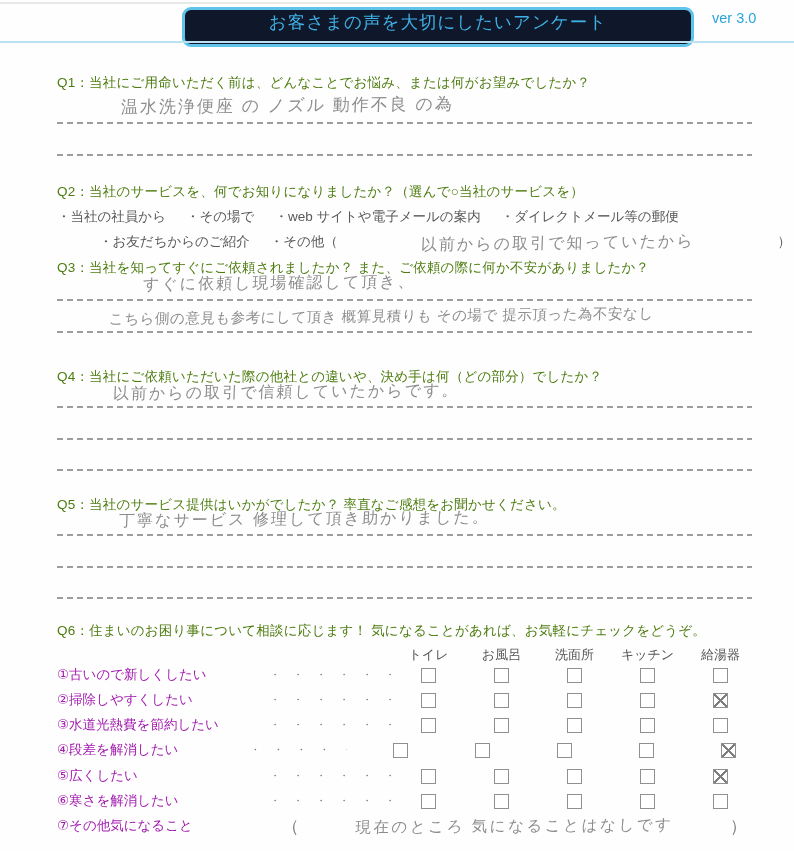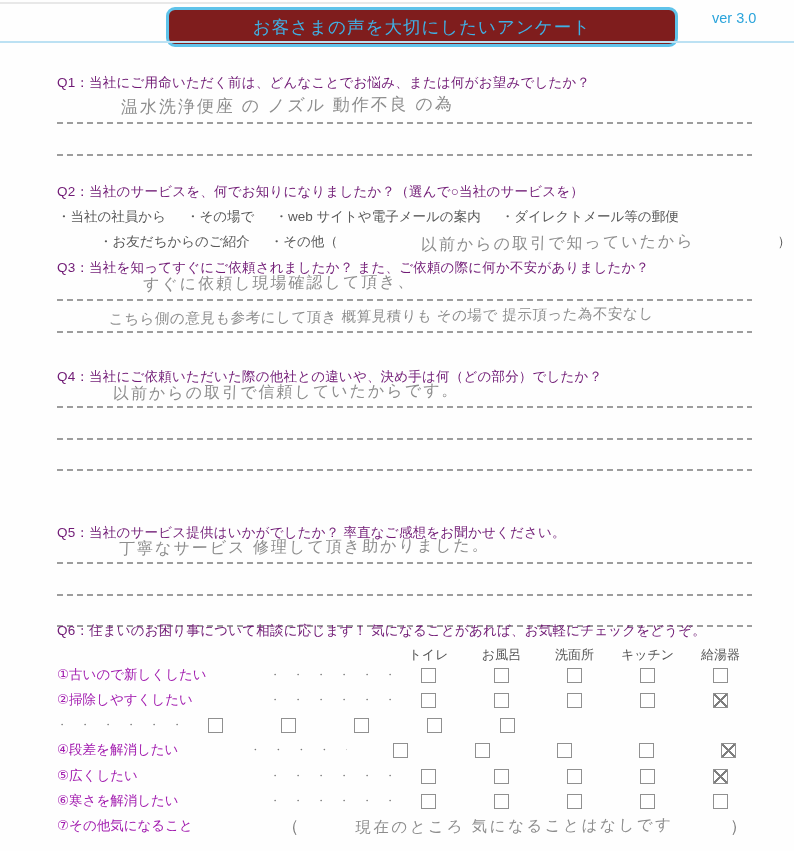--- a/index.html
+++ b/index.html
@@ -7,32 +7,32 @@
     position:relative; width:794px; height:851px; overflow:hidden;
     background:#fefefe;
     font-family:"Liberation Sans","DejaVu Sans",sans-serif;
     color:#5a5a5a;
   }
   
   .scan-edge { position:absolute; top:2px; left:0; width:560px; height:2px; background:#d9d9d9; opacity:.6; }
 
   
   .title-box {
-    position:absolute; left:166px; top:7px; width:506px; height:34px;
+    position:absolute; left:182px; top:7px; width:506px; height:34px;
     border:3px solid #5fc3ea; border-radius:9px;
-    display:flex; align-items:center; justify-content:center;
-    background:#7f1d1d;
+    display:flex; justify-content:center;
+    background:#0f172a;
   }
   .title-box .t { color:#3fb1e5; font-size:17.5px; letter-spacing:1px; font-weight:400; }
   .version { position:absolute; left:712px; top:10px; color:#2ba4db; font-size:14.5px; }
   .top-divider { position:absolute; left:0; top:41px; width:794px; height:1.5px; background:#bce1f3; }
 
   
   .qblock { position:absolute; left:57px; width:700px; }
-  .qlabel { font-size:13.5px; color:#701a75; letter-spacing:.2px; white-space:nowrap; }
+  .qlabel { font-size:13.5px; color:#4d7c0f; letter-spacing:.2px; white-space:nowrap; }
   .dash {
     position:absolute; height:2px; width:695px;
     background-image:repeating-linear-gradient(90deg,#9d9d9d 0 6px,transparent 6px 10px);
   }
   .hw {
     position:absolute; color:#8d8d8d; font-size:17px; letter-spacing:2px;
     white-space:nowrap; transform:rotate(-0.6deg) skewX(-3deg);
   }
   .hw.small { font-size:14.5px; letter-spacing:.5px; }
 
@@ -112,21 +112,21 @@
   </div>
 
   <div class="qblock" style="top:368px;">
     <div class="qlabel">Q4：当社にご依頼いただいた際の他社との違いや、決め手は何（どの部分）でしたか？</div>
     <div class="hw" style="left:56px; top:14px; font-size:16px;">以前からの取引で信頼していたからです。</div>
     <div class="dash" style="left:0; top:38px;"></div>
     <div class="dash" style="left:0; top:70px;"></div>
     <div class="dash" style="left:0; top:101px;"></div>
   </div>
 
-  <div class="qblock" style="top:524px;">
+  <div class="qblock" style="top:496px;">
     <div class="qlabel">Q5：当社のサービス提供はいかがでしたか？ 率直なご感想をお聞かせください。</div>
     <div class="hw" style="left:62px; top:13px; font-size:16px;">丁寧なサービス 修理して頂き助かりました。</div>
     <div class="dash" style="left:0; top:38px;"></div>
     <div class="dash" style="left:0; top:70px;"></div>
     <div class="dash" style="left:0; top:101px;"></div>
   </div>
 
   <div class="qblock" style="top:622px; height:225px;">
     <div class="qlabel">Q6：住まいのお困り事について相談に応じます！ 気になることがあれば、お気軽にチェックをどうぞ。</div>
 
@@ -174,20 +174,21 @@
         </span>
       <span class="cell">
           <span class="cb" data-checked="false"></span>
         </span>
       <span class="cell">
           <span class="cb" data-checked="true"></span>
         </span>
     </div>
 
     <div class="q6-row r2">
+      <span class="c-label">③水道光熱費を節約したい</span>
       <span class="c-dots">・・・・・・</span>
       <span class="cell">
           <span class="cb" data-checked="false"></span>
         </span>
       <span class="cell">
           <span class="cb" data-checked="false"></span>
         </span>
       <span class="cell">
           <span class="cb" data-checked="false"></span>
         </span>

